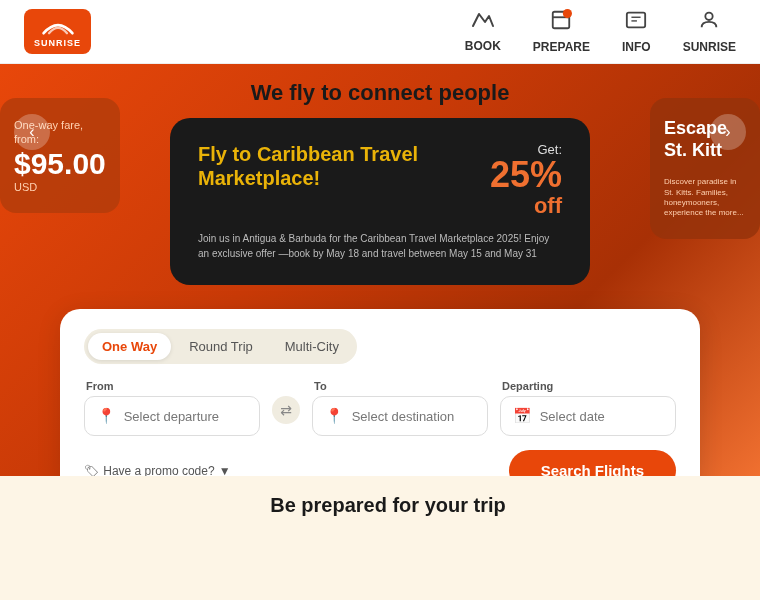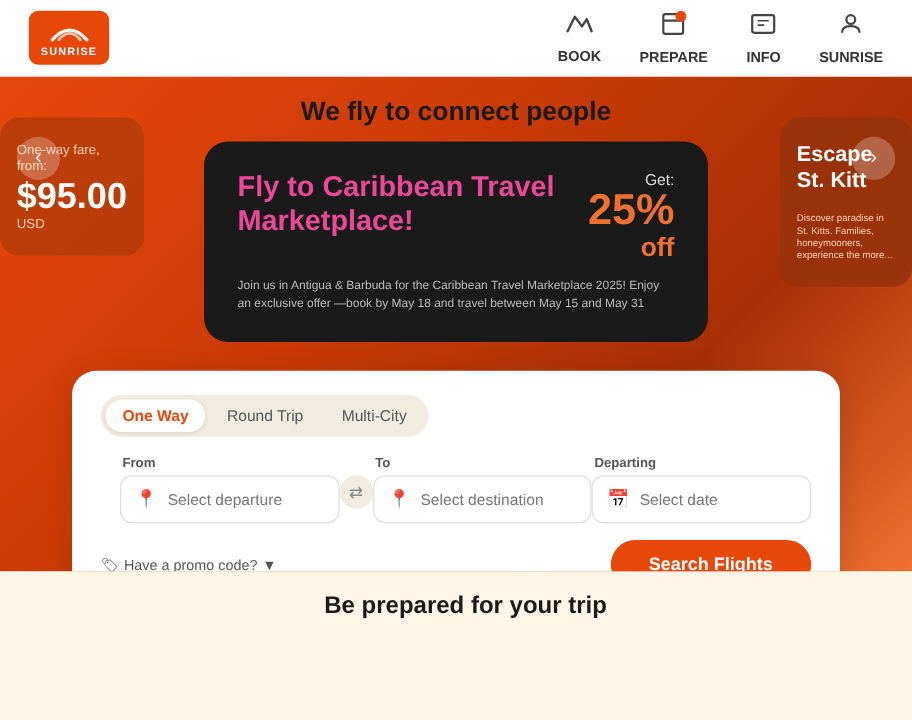--- a/index.html
+++ b/index.html
@@ -143,24 +143,24 @@
       width: 420px;
       background: #1a1a1a;
       border-radius: 20px;
       padding: 24px 28px;
       color: white;
       position: relative;
       z-index: 6;
       margin: 0 auto;
     }
     .card-center .main-title {
-      font-size: 24px;
+      font-size: 20px;
       font-weight: bold;
       line-height: 1.2;
-      color: #ec4899;
+      color: #eab308;
       flex: 1;
     }
     .card-center .offer-box {
       display: flex;
       flex-direction: column;
       align-items: flex-end;
       min-width: 90px;
     }
     .card-center .get-label {
       font-size: 13px;
@@ -257,23 +257,22 @@
       border: none;
       border-radius: 20px;
       padding: 7px 16px;
       font-size: 13px;
       font-weight: 500;
       cursor: pointer;
       color: #333;
     }
     .fields-row {
       display: flex;
-      gap: 0;
+      gap: 12px;
       margin-bottom: 14px;
-      margin-left: 16px;
     }
     .field-group {
       flex: 1;
       display: flex;
       flex-direction: column;
       gap: 4px;
     }
     .field-label {
       font-size: 11px;
       font-weight: bold;

